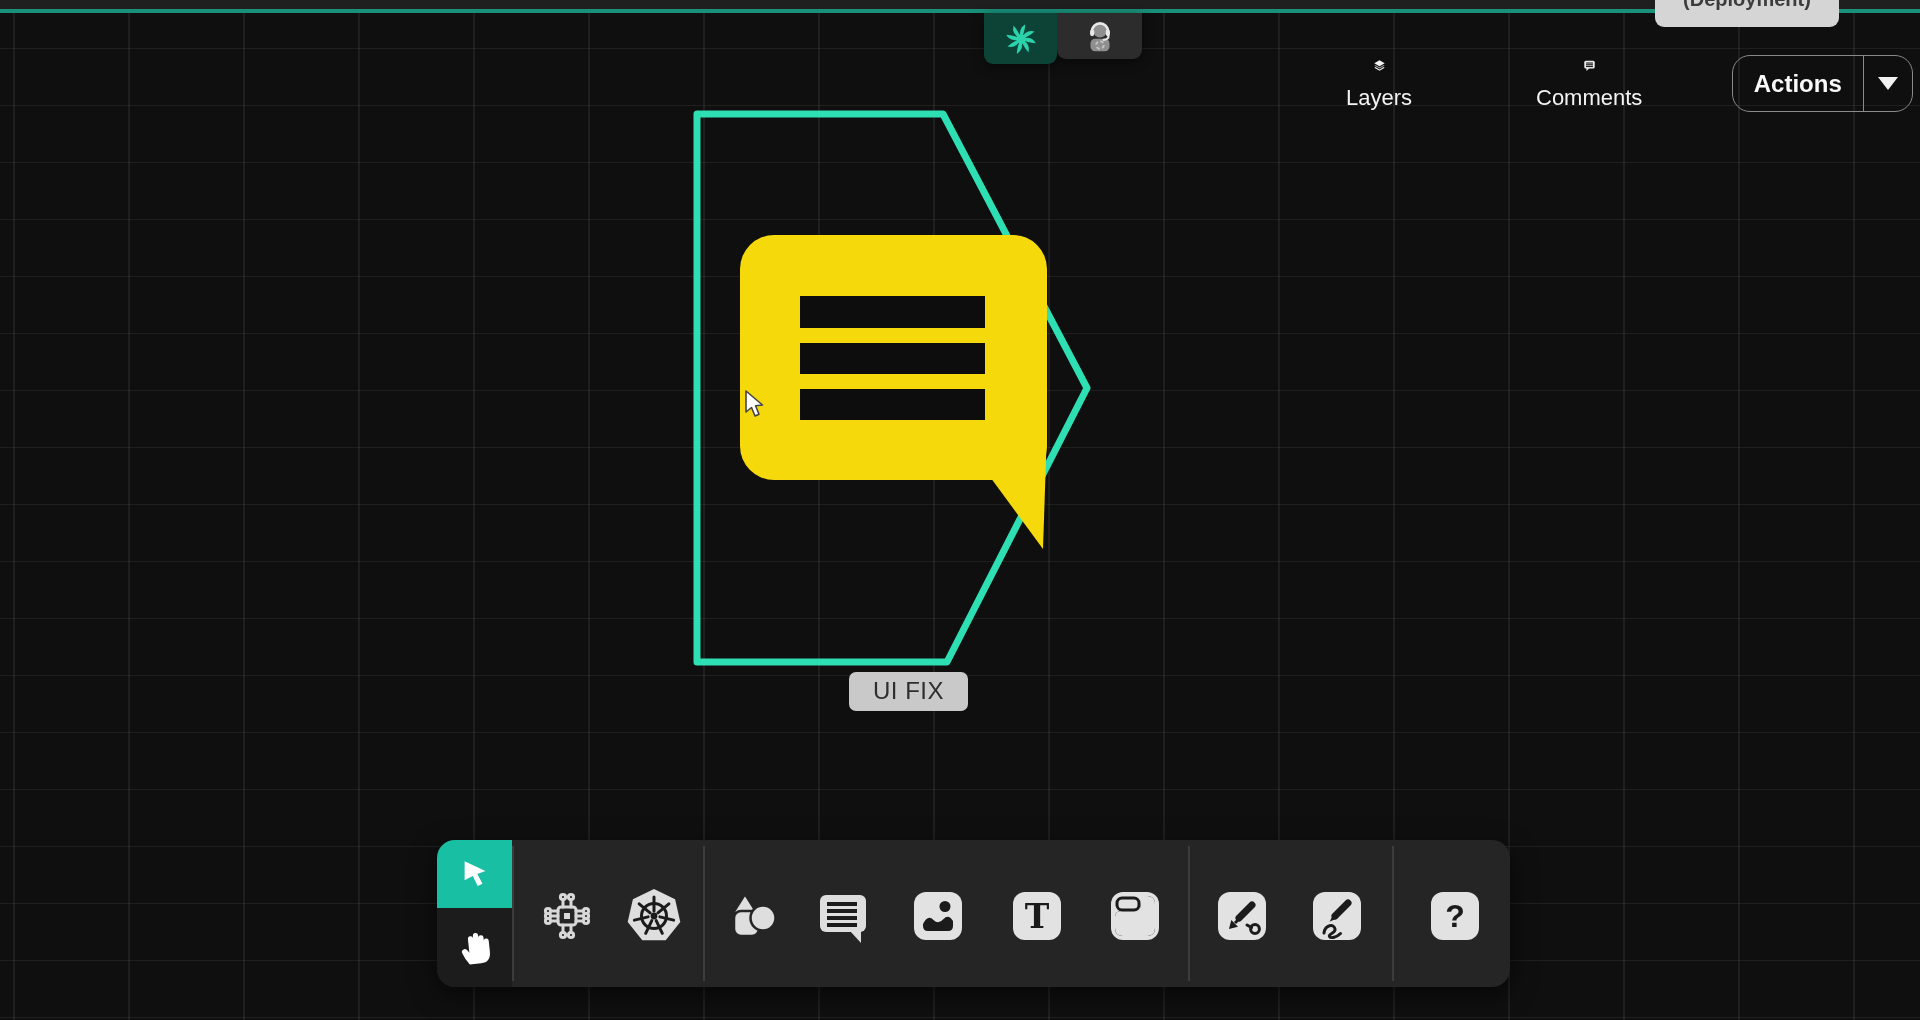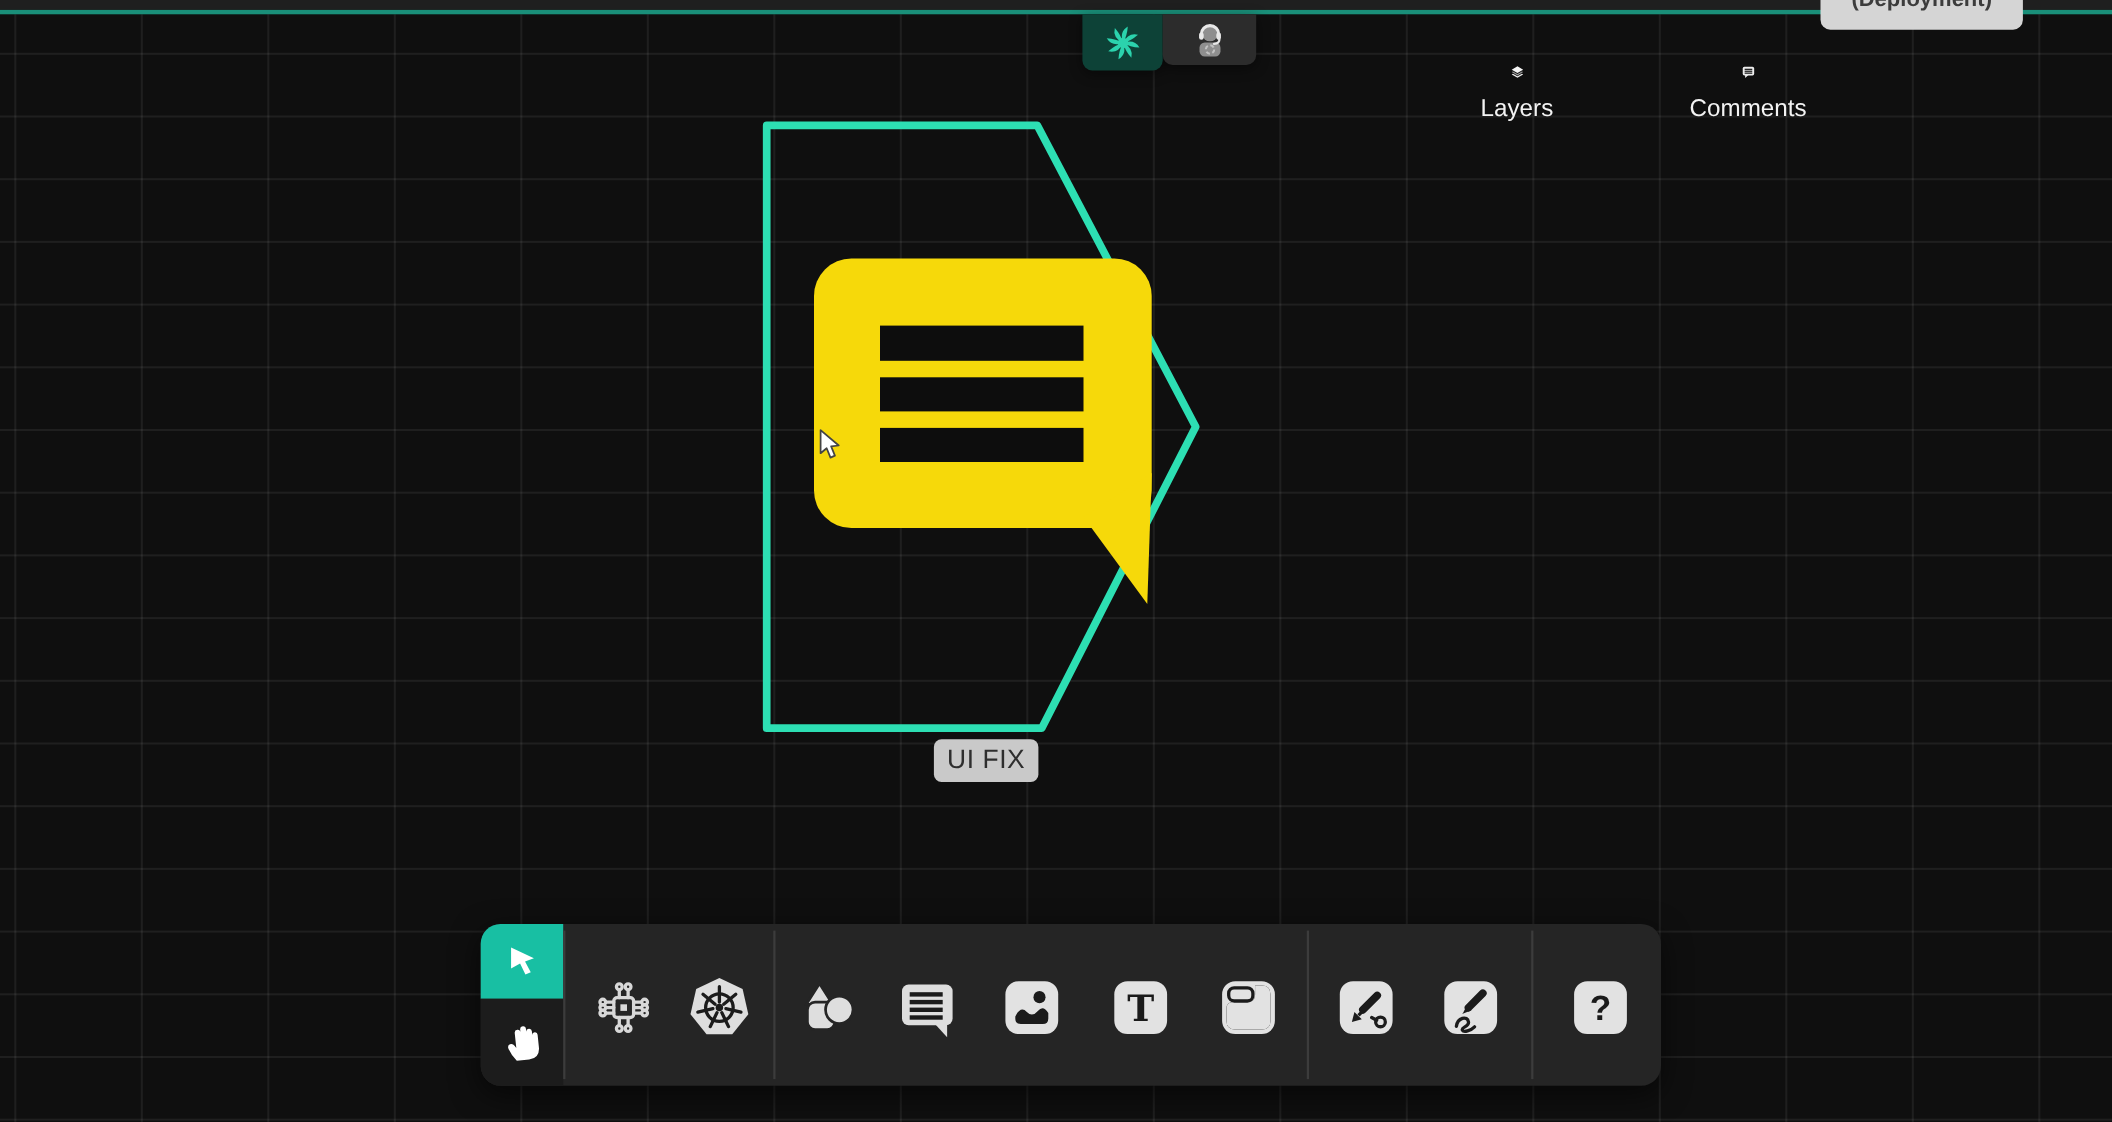--- a/index.html
+++ b/index.html
@@ -26,21 +26,21 @@
 
   .node-svg{position:absolute;left:0;top:0;width:1920px;height:1020px;z-index:2;pointer-events:none;}
   .sel-stroke{stroke:var(--selection-stroke,#2ddfb3);}
   .node-fill{fill:var(--node-yellow,#f6d90a);}
 
   
   .selection-label{
     position:absolute;left:849px;top:672px;z-index:3;
     background:#c9c9c9;color:#2e2e2e;border-radius:7px;
     font-size:24px;font-weight:500;letter-spacing:0.5px;
-    padding:5px 12px;line-height:1.2;
+    padding:5px 24px;line-height:1.2;
   }
 
   
   .canvas-cursor{position:absolute;left:744px;top:390px;z-index:4;}
 
   
   .logo-panel{position:absolute;left:984px;top:13px;display:flex;z-index:6;filter:drop-shadow(0 3px 6px rgba(0,0,0,.45));}
   .logo-cell{width:73px;height:51px;background:var(--panel-teal,#0d4237);border-radius:0 0 9px 9px;display:flex;align-items:center;justify-content:center;}
   .agent-cell{width:85px;height:46px;background:#2c2c2c;border-radius:0 0 9px 9px;display:flex;align-items:center;justify-content:center;}
 
@@ -152,20 +152,27 @@
     <svg width="31" height="31" viewBox="0 0 30 30">
       <rect x="3" y="4" width="24" height="18" rx="3.5" fill="#ededed"></rect>
       <path d="M8 21 L8 27.5 L15 21 Z" fill="#ededed"></path>
       <rect x="7" y="8" width="16" height="2.6" fill="#1b1b1b"></rect>
       <rect x="7" y="12" width="16" height="2.6" fill="#1b1b1b"></rect>
       <rect x="7" y="16" width="16" height="2.6" fill="#1b1b1b"></rect>
     </svg>
     <span class="hdr-label">Comments</span>
   </div>
 
+  <div class="actions-btn">
+    <div class="actions-main">Actions</div>
+    <div class="actions-divider"></div>
+    <div class="actions-caret">
+      <div class="caret-down"></div>
+    </div>
+  </div>
 
   <div class="toolbar">
 
     <div class="tb-abs select-btn">
       <svg width="30" height="30" viewBox="0 0 26 26">
         <path d="M4 2 L22 10.5 L15 13 L19.5 21.5 L15.3 23.4 L11.1 14.7 L4 18.5 Z" fill="#ffffff"></path>
       </svg>
     </div>
 
     <div class="tb-abs hand-btn">

